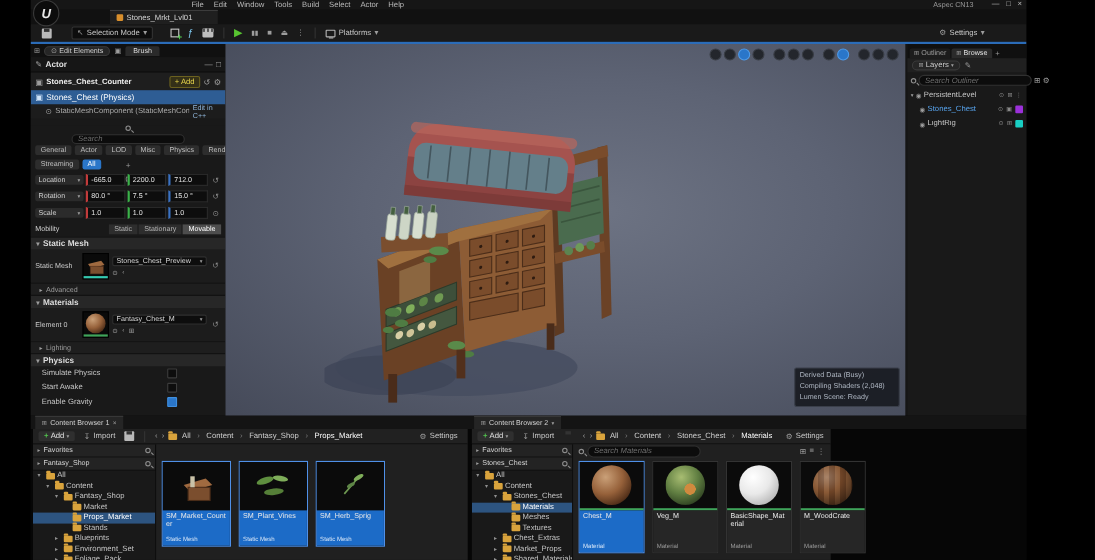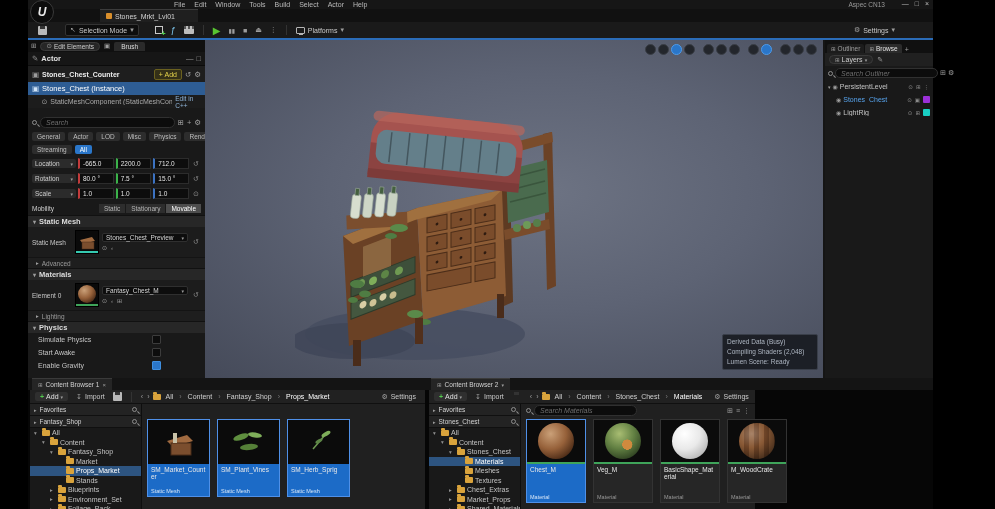--- a/index.html
+++ b/index.html
@@ -38,21 +38,21 @@
   .dstrip{height:12px;background:#101010;display:flex;align-items:center;gap:4px;padding:0 3px;font-size:6.5px;}
   .pill{background:#262626;border:1px solid #3a3a3a;border-radius:6px;padding:0 5px;color:#cfcfcf;display:flex;align-items:center;gap:2px;height:9px;}
   .dtab{background:#2a2a2a;border-radius:2px 2px 0 0;padding:1px 7px;color:#ddd;}
   .drow{display:flex;align-items:center;padding:0 4px;gap:3px;}
   .dhdr{height:14px;background:#161616;border-bottom:1px solid #0b0b0b;}
   .dname{height:16px;background:#1e1e1e;}
   .addchip{background:#343018;border:1px solid #6b611f;color:#e7d54c;border-radius:2px;padding:0 4px;font-size:7px;height:11px;display:flex;align-items:center;}
   .dinst{height:13px;background:#2e5d94;color:#fff;}
   .dcomp{height:13px;background:#1c1c1c;color:#a9a9a9;font-size:7px;}
   .cpp{margin-left:auto;color:#8fb4d8;font-size:6.5px;}
-  .dsearch{height:16px;background:#191919;}
+  .dsearch{height:16px;background:#191919;flex-direction:column;}
   .sinput{flex:1;height:11px;background:#0c0c0c;border:1px solid #303030;border-radius:6px;color:#bbb;font-size:7px;padding:0 5px;outline:none;font-style:italic;}
   .sinput::placeholder{color:#6e6e6e;}
   .chips{display:flex;gap:3px;padding:2px 4px;}
   .chip{background:#2d2d2d;border-radius:2px;padding:1px 5px;font-size:6.5px;color:#bdbdbd;}
   .chip.on{background:#2a76c9;color:#fff;}
   .sect{height:12px;background:#272727;display:flex;align-items:center;gap:3px;padding:0 5px;font-weight:bold;color:#dcdcdc;border-top:1px solid #111;}
   .trow3{display:flex;align-items:center;gap:2px;padding:1px 4px;height:15px;}
   .tlabel{width:44px;background:#2b2b2b;border-radius:2px;padding:1px 3px;font-size:6.5px;display:flex;justify-content:space-between;align-items:center;color:#cfcfcf;}
   .tval{flex:1;height:11px;background:#0d0d0d;border:1px solid #2c2c2c;display:flex;align-items:center;padding:0 3px;font-size:6.5px;color:#e3e3e3;}
   .vx{border-left:2px solid #c23b3b;}
@@ -232,21 +232,21 @@
       </div>
       <div class="drow dname">
         <span class="ic">▣</span>
         <span style="color:#ececec;font-weight:bold;font-size:7px;flex:1;overflow:hidden;white-space:nowrap">Stones_Chest_Counter</span>
         <span class="addchip">+ Add</span>
         <span class="ic">↺</span>
         <span class="ic">⚙</span>
       </div>
       <div class="drow dinst">
         <span class="ic" style="color:#cfe3f8">▣</span>
-        <span>Stones_Chest (Instance)</span>
+        <span>Stones_Chest (Physics)</span>
       </div>
       <div class="drow dcomp">
         <span style="width:8px"></span>
         <span class="ic">⊙</span>
         <span style="overflow:hidden;white-space:nowrap">StaticMeshComponent (StaticMeshComponent0)</span>
         <span class="cpp">Edit in C++</span>
       </div>
       <div style="height:6px"></div>
       <div class="drow dsearch">
         <span class="mag"></span>

